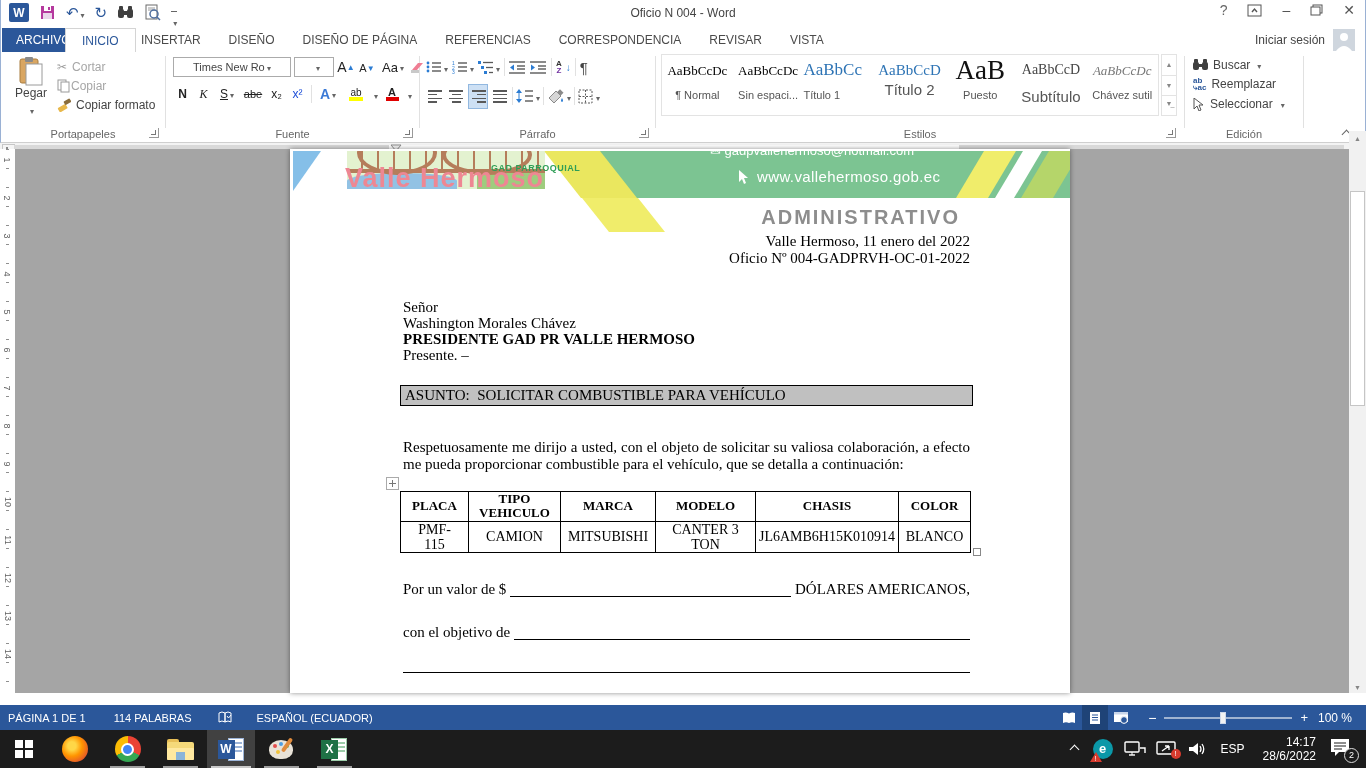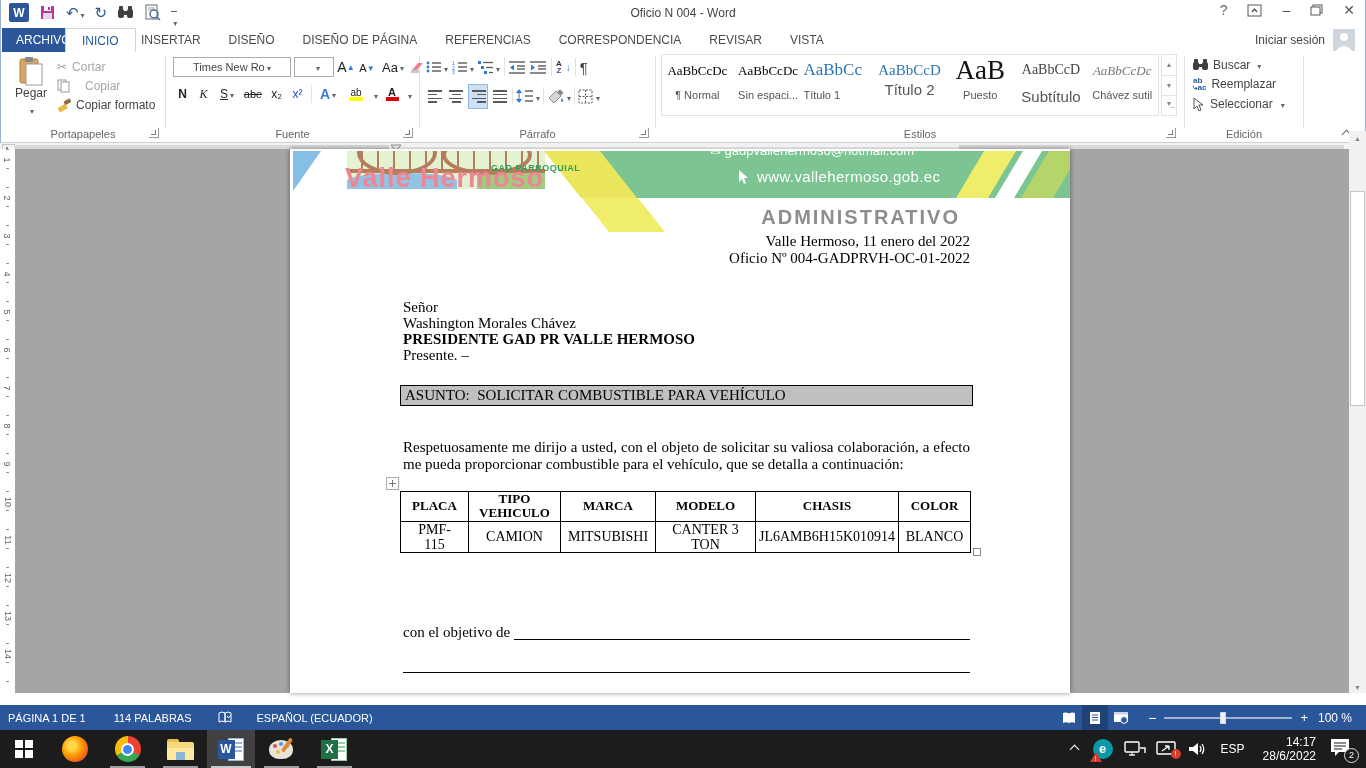--- a/index.html
+++ b/index.html
@@ -118,21 +118,21 @@
           <rect x="7" y="1" width="8" height="5" rx="1" fill="#8a8a8a"></rect>
           <rect x="8" y="8" width="16" height="21" fill="#fff" stroke="#9a9a9a"></rect>
         </svg>
       <div style="font-size:12px;color:#444">Pegar</div>
       <div class="cdown"></div>
     </div>
     <div class="a f" style="left:56px;top:8px;gap:5px;color:#a6a6a6;font-size:12px">
       <span style="color:#9a9a9a">✂</span>
         <span>Cortar</span>
     </div>
-    <div class="a f" style="left:56px;top:27px;gap:15px;color:#a6a6a6;font-size:12px">
+    <div class="a f" style="left:56px;top:27px;gap:1px;color:#a6a6a6;font-size:12px">
       <svg width="13" height="14">
           <rect x="1" y="1" width="8" height="10" fill="#fff" stroke="#9a9a9a"></rect>
           <rect x="4" y="3" width="8" height="10" fill="#fff" stroke="#9a9a9a"></rect>
         </svg>
       <span>Copiar</span>
     </div>
     <div class="a f" style="left:56px;top:46px;gap:5px;color:#444;font-size:12px">
       <svg width="14" height="14">
           <rect x="1" y="8" width="9" height="5" rx="1" fill="#e8b84b" transform="rotate(-30 5 10)"></rect>
           <rect x="7" y="2" width="7" height="4" rx="1" fill="#8a6d3b" transform="rotate(-30 10 4)"></rect>
@@ -520,20 +520,25 @@
         <td class="tcell">CAMION</td>
         <td class="tcell">MITSUBISHI</td>
         <td class="tcell" style="padding:0 16px">CANTER 3 TON</td>
         <td class="tcell">JL6AMB6H15K010914</td>
         <td class="tcell">BLANCO</td>
       </tr>
     </tbody>
       </table>
     <div class="a" style="left:683px;top:399px;width:8px;height:8px;border:1px solid #888;background:#fff"></div>
 
+    <div class="a f ser" style="left:113px;top:432px;width:567px;font-size:15px">
+      <span>Por un valor de $</span>
+      <span class="ul" style="flex:1;height:14px;margin:0 4px"></span>
+      <span>DÓLARES AMERICANOS,</span>
+    </div>
     <div class="a f ser" style="left:113px;top:475px;width:567px;font-size:15px">
       <span>con el objetivo de</span>
       <span class="ul" style="flex:1;height:14px;margin-left:4px"></span>
     </div>
     <div class="a ul" style="left:113px;top:508px;width:567px;height:16px"></div>
   </div>
 
   <div class="a" style="left:1349px;top:-18px;width:17px;height:562px;background:#f1f1f1">
     <div style="height:16px;text-align:center;font-size:7px;color:#868686;line-height:16px">▲</div>
     <div class="a" style="left:1px;top:60px;width:15px;height:215px;background:#fff;border:1px solid #c5c5c5"></div>

